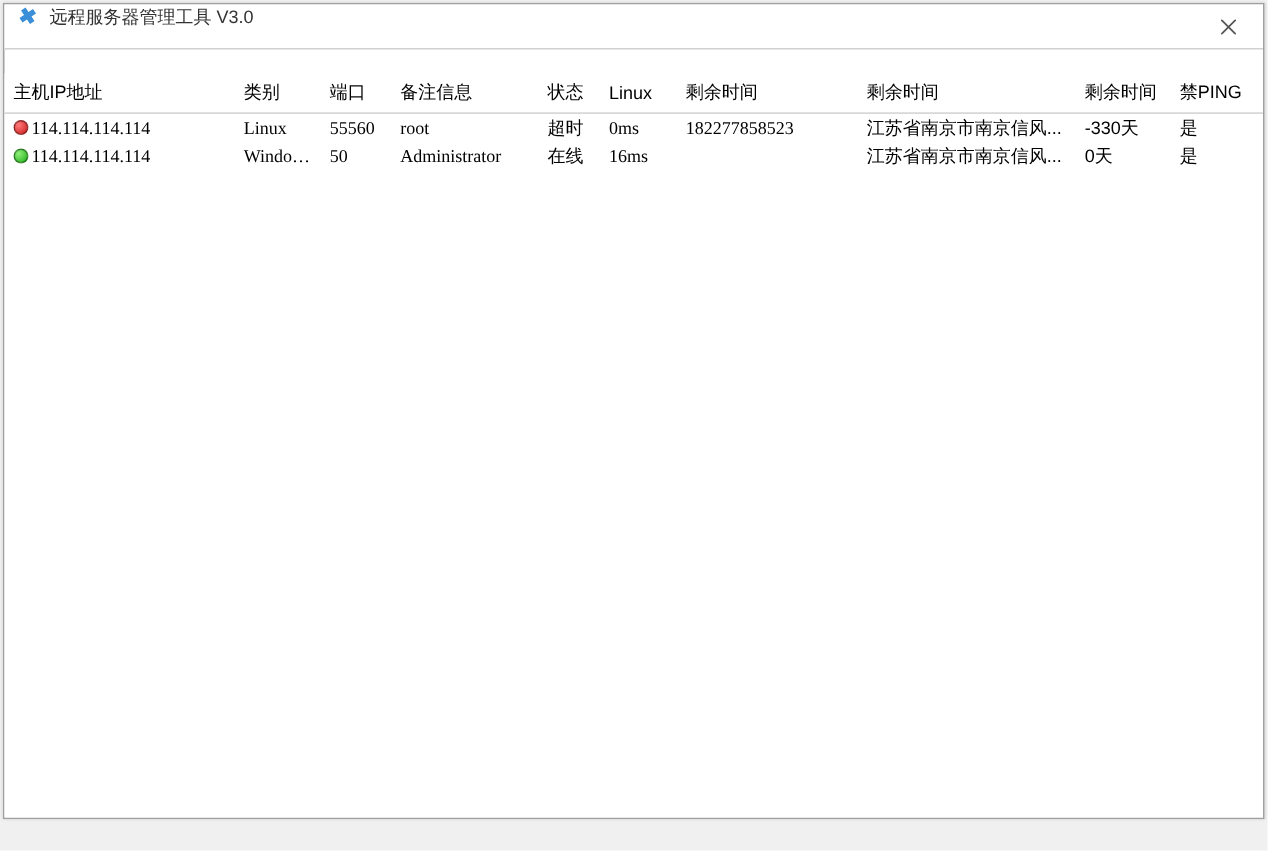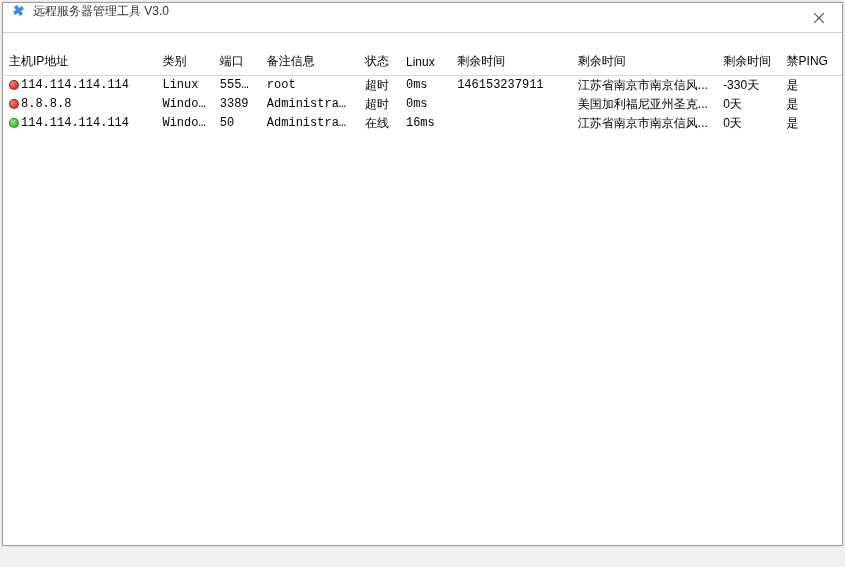--- a/index.html
+++ b/index.html
@@ -79,21 +79,21 @@
       font-size: 12px;
       padding: 1px 6px 2px 6px;
       white-space: nowrap;
       overflow: hidden;
       text-overflow: ellipsis;
       vertical-align: middle;
       color: #000;
       line-height: 16px;
     }
     .mono {
-      font-family: Liberation Mono, monospace;
+      font-family: Liberation Serif, serif;
       font-size: 12px;
     }
     .status-dot {
       display: inline-block;
       width: 10px;
       height: 10px;
       border-radius: 50%;
       margin-right: 2px;
       vertical-align: middle;
       border: 1px solid rgba(0,0,0,0.35);
@@ -166,40 +166,23 @@
               <span class="ip-cell">
                 <span class="status-dot dot-red"></span>
                 <span>114.114.114.114</span>
               </span>
             </td>
             <td class="mono">Linux</td>
             <td class="mono">55560</td>
             <td class="mono">root</td>
             <td>超时</td>
             <td class="mono">0ms</td>
-            <td class="mono">146153237911</td>
+            <td class="mono">182277858523</td>
             <td>江苏省南京市南京信风...</td>
             <td>-330天</td>
-            <td>是</td>
-          </tr>
-          <tr>
-            <td class="mono">
-              <span class="ip-cell">
-                <span class="status-dot dot-red"></span>
-                <span>8.8.8.8</span>
-              </span>
-            </td>
-            <td class="mono">Windows</td>
-            <td class="mono">3389</td>
-            <td class="mono">Administrator</td>
-            <td>超时</td>
-            <td class="mono">0ms</td>
-            <td class="mono"></td>
-            <td>美国加利福尼亚州圣克...</td>
-            <td>0天</td>
             <td>是</td>
           </tr>
           <tr>
             <td class="mono">
               <span class="ip-cell">
                 <span class="status-dot dot-green"></span>
                 <span>114.114.114.114</span>
               </span>
             </td>
             <td class="mono">Windows</td>

